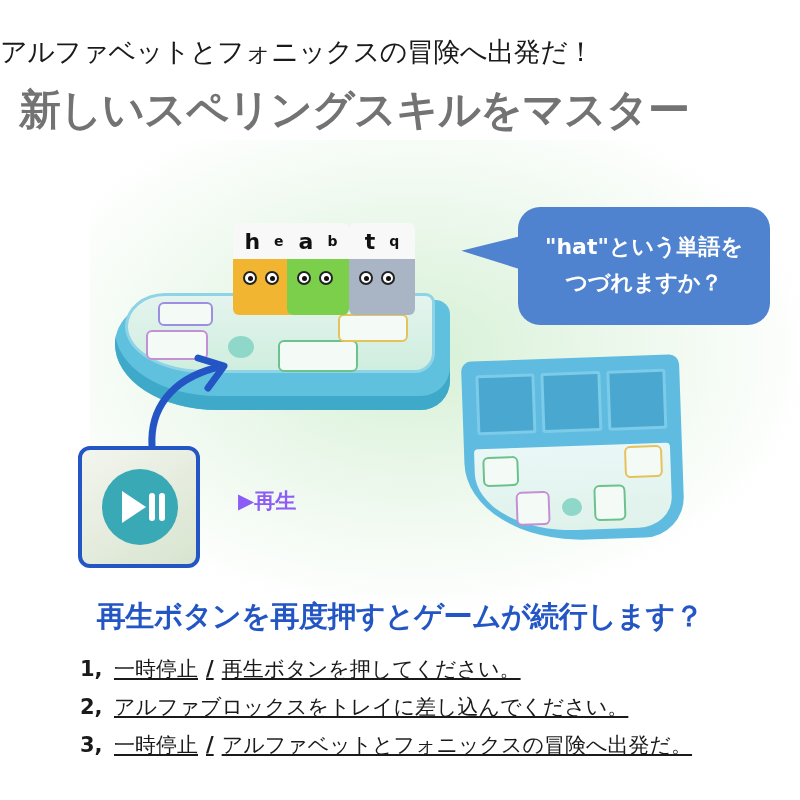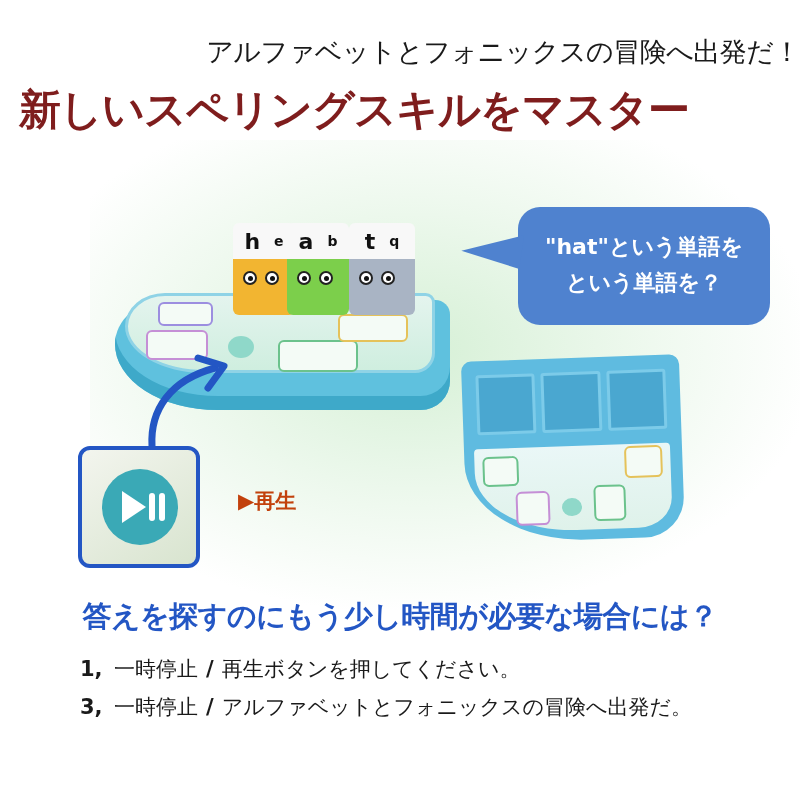--- a/index.html
+++ b/index.html
@@ -2,24 +2,24 @@
 <html><head>
 <meta charset="utf-8">
 <style>
   * { margin:0; padding:0; box-sizing:border-box; }
   html, body { width:800px; height:800px; background:#ffffff; overflow:hidden; }
   body { position:relative; font-family:"DejaVu Sans", sans-serif; color:#1a1a1a; }
 
   .glow { position:absolute; left:90px; top:140px; width:720px; height:470px;
     background: radial-gradient(ellipse at 45% 45%, rgba(200,235,200,0.75) 0%, rgba(220,242,220,0.5) 40%, rgba(255,255,255,0) 72%); }
 
-  .subtitle { position:absolute; top:34px; left:0; width:800px; text-align:right;
+  .subtitle { position:absolute; top:34px; left:0; width:800px; text-align:left;
     font-size:27px; font-weight:normal; color:#1a1a1a; letter-spacing:-0.5px; }
   .title { position:absolute; top:82px; left:0; width:708px; text-align:center;
-    font-size:42px; font-weight:bold; color:#7f1d1d; letter-spacing:-1px; }
+    font-size:42px; font-weight:bold; color:#737373; letter-spacing:-1px; }
 
   
   .toy { position:absolute; left:115px; top:205px; width:340px; height:210px; }
   .toy-base { position:absolute; left:0; top:95px; width:335px; height:110px;
     background:#5fc1de; border-radius:70px 20px 40px 140px / 60px 20px 40px 90px;
     box-shadow: inset 0 -14px 0 #3ea9c9; }
   .toy-top { position:absolute; left:10px; top:88px; width:310px; height:80px;
     background:linear-gradient(180deg,#e4f4ee,#cfeedf); border-radius:60px 14px 30px 120px / 50px 14px 30px 70px;
     border:3px solid #8fd3e6; }
   .card { position:absolute; border:2px solid; border-radius:6px; background:#f4fbf6; }
@@ -47,26 +47,26 @@
 
   
   .arrow { position:absolute; left:140px; top:350px; width:110px; height:100px; }
 
   
   .pp-btn { position:absolute; left:78px; top:446px; width:122px; height:122px;
     border:4px solid #2356c4; border-radius:12px;
     background:linear-gradient(145deg,#f3f5ee,#d8e4cf); }
   .pp-circle { position:absolute; left:20px; top:19px; width:76px; height:76px; border-radius:50%; background:#3aa9b6; }
 
-  .legend { position:absolute; left:238px; top:484px; font-size:21px; font-weight:bold; color:#c2410c; line-height:34px; }
+  .legend { position:absolute; left:238px; top:484px; font-size:21px; font-weight:bold; color:#8b5cf6; line-height:34px; }
 
   .question { position:absolute; top:597px; left:0; width:800px; text-align:center;
     font-size:29px; font-weight:bold; color:#2356c4; letter-spacing:-0.5px; }
 
-  .steps { position:absolute; left:80px; top:650px; font-size:21px; color:#1a1a1a; line-height:38px; }
+  .steps { position:absolute; left:80px; top:650px; font-size:21px; color:#1a1a1a; line-height:38px;text-decoration:underline; }
   .step-num { font-weight:bold; display:inline-block; width:34px; }
   .slash { font-weight:bold; margin:0 8px; }
 </style>
 </head>
 <body>
 
 <div class="glow"></div>
 
 <div class="subtitle">アルファベットとフォニックスの冒険へ出発だ！</div>
 <div class="title">新しいスペリングスキルをマスター</div>
@@ -107,21 +107,21 @@
       </div>
     <div class="face" style="background:#a9b4c4;">
         <div class="eye" style="left:10px"></div>
         <div class="eye" style="left:32px"></div>
       </div>
   </div>
 </div>
 
 <div class="bubble">
   <div>"hat"という単語を</div>
-  <div>という単語を？</div>
+  <div>つづれますか？</div>
 </div>
 
 <div class="tray">
   <div class="tray-slots">
     <div class="tray-slot"></div>
       <div class="tray-slot"></div>
       <div class="tray-slot"></div>
   </div>
   <div class="tray-panel">
     <div class="card" style="left:8px;top:8px;width:36px;height:30px;border-color:#6bc28c;"></div>
@@ -144,22 +144,25 @@
       <rect x="47" y="24" width="6" height="28" rx="3" fill="#fff"></rect>
       <rect x="57" y="24" width="6" height="28" rx="3" fill="#fff"></rect>
     </svg>
   </div>
 </div>
 
 <div class="legend">
   <div>▶再生</div>
 </div>
 
-<div class="question">答えを探すのにもう少し時間が必要な場合には？</div>
+<div class="question">再生ボタンを再度押すとゲームが続行します？</div>
 
 <div class="steps">
   <div>
     <span class="step-num">1,</span><span>一時停止</span><span class="slash">/</span><span>再生ボタンを押してください。</span>
+  </div>
+  <div>
+    <span class="step-num">2,</span><span>アルファブロックスをトレイに差し込んでください。</span>
   </div>
   <div>
     <span class="step-num">3,</span><span>一時停止</span><span class="slash">/</span><span>アルファベットとフォニックスの冒険へ出発だ。</span>
   </div>
 </div>
 
 </body></html>

